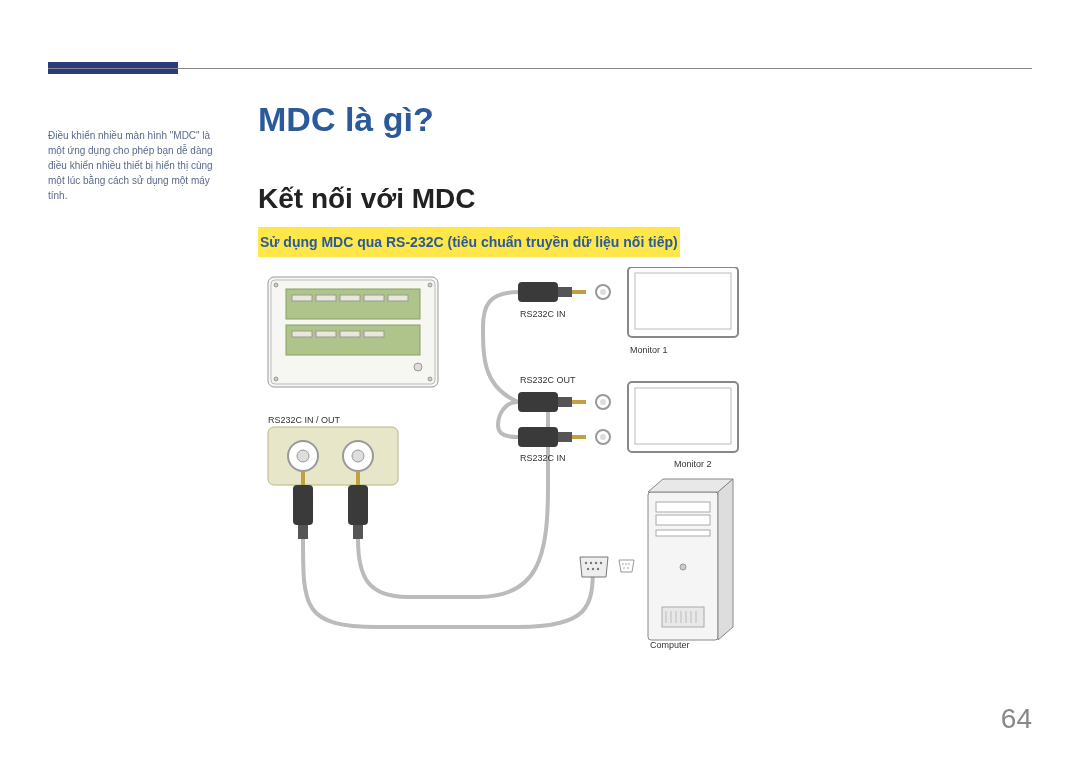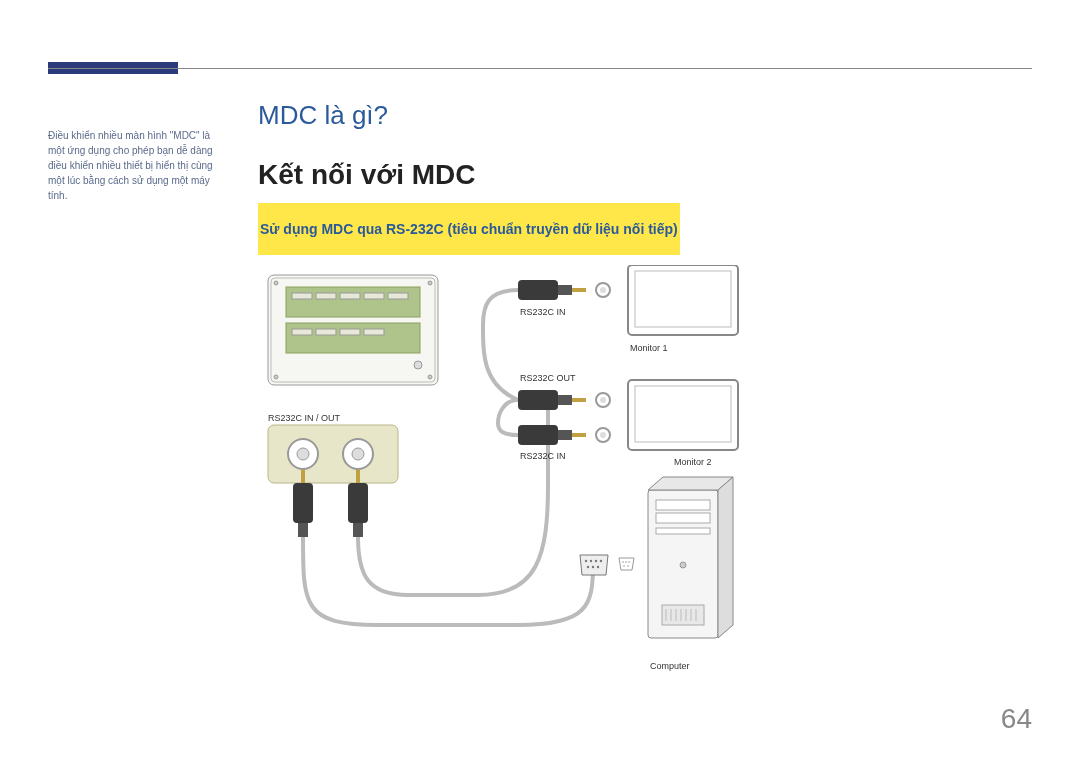--- a/index.html
+++ b/index.html
@@ -37,37 +37,37 @@
     color: #5a6a8a;
   }
   .main {
     position: absolute;
     top: 100px;
     left: 258px;
     right: 48px;
   }
   .h1 {
     color: #2a5a9a;
-    font-size: 26px;
-    font-weight: normal;
-    margin-bottom: 28px;
+    font-size: 34px;
+    font-weight: bold;
+    margin-bottom: 44px;
   }
   .h2 {
     color: #222;
     font-size: 28px;
     font-weight: bold;
     margin-bottom: 12px;
   }
   .h3 {
     color: #2a5a9a;
     font-size: 14px;
     font-weight: bold;
     background: #ffe74a;
     display: inline-block;
-    padding: 18px 2px;
+    padding: 7px 2px;
     margin-bottom: 10px;
   }
   .body-text {
     font-size: 10px;
     color: #333;
     margin-bottom: 16px;
   }
   .diagram-area {
     position: relative;
     width: 760px;
@@ -233,17 +233,17 @@
         <line x1="438" y1="344" x2="438" y2="356" stroke="#bbb"></line>
       </g>
     </svg>
 
     <div class="lbl" style="left:10px; top:148px;">RS232C IN / OUT</div>
     <div class="lbl" style="left:262px; top:42px;">RS232C IN</div>
     <div class="lbl" style="left:262px; top:108px;">RS232C OUT</div>
     <div class="lbl" style="left:262px; top:186px;">RS232C IN</div>
     <div class="lbl" style="left:372px; top:78px;">Monitor 1</div>
     <div class="lbl" style="left:372px; top:192px;margin-left:44px;">Monitor 2</div>
-    <div class="lbl" style="left:392px; top:396px;">Computer</div>
+    <div class="lbl" style="left:392px; top:373px;">Computer</div>
   </div>
 </div>
 
 <div class="page-num">64</div>
 
 </body></html>

